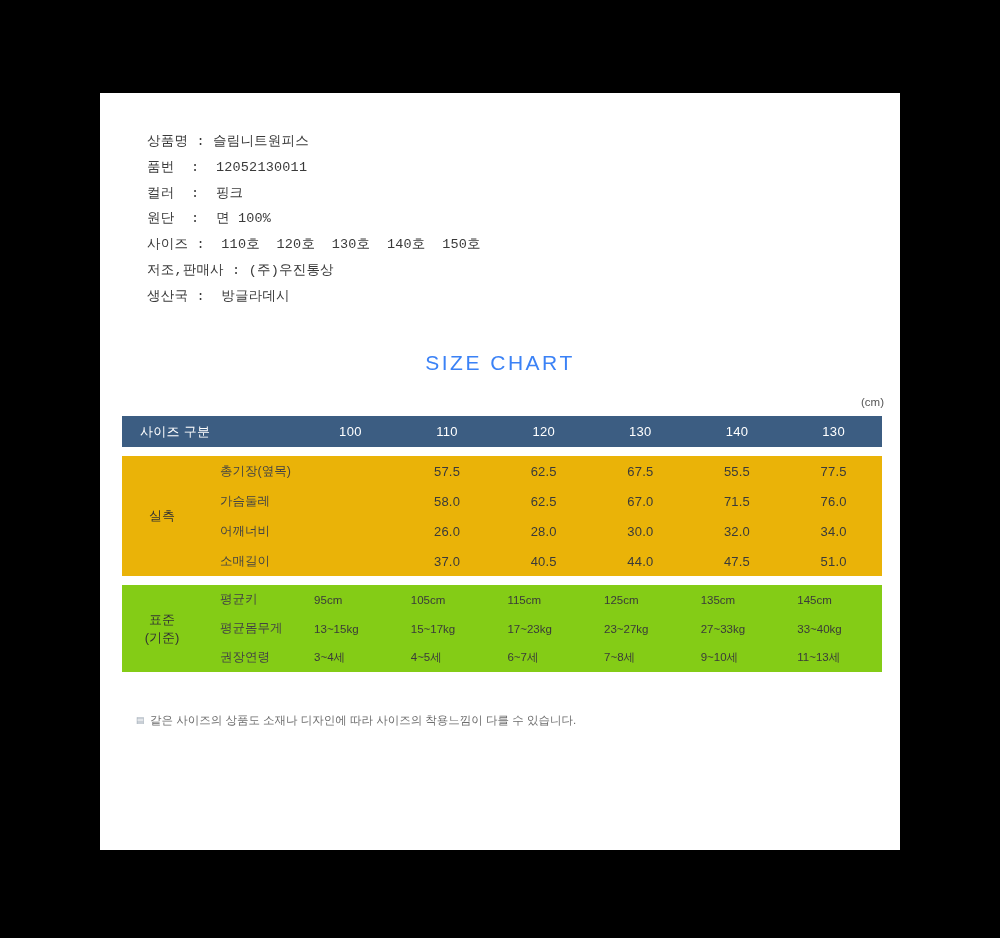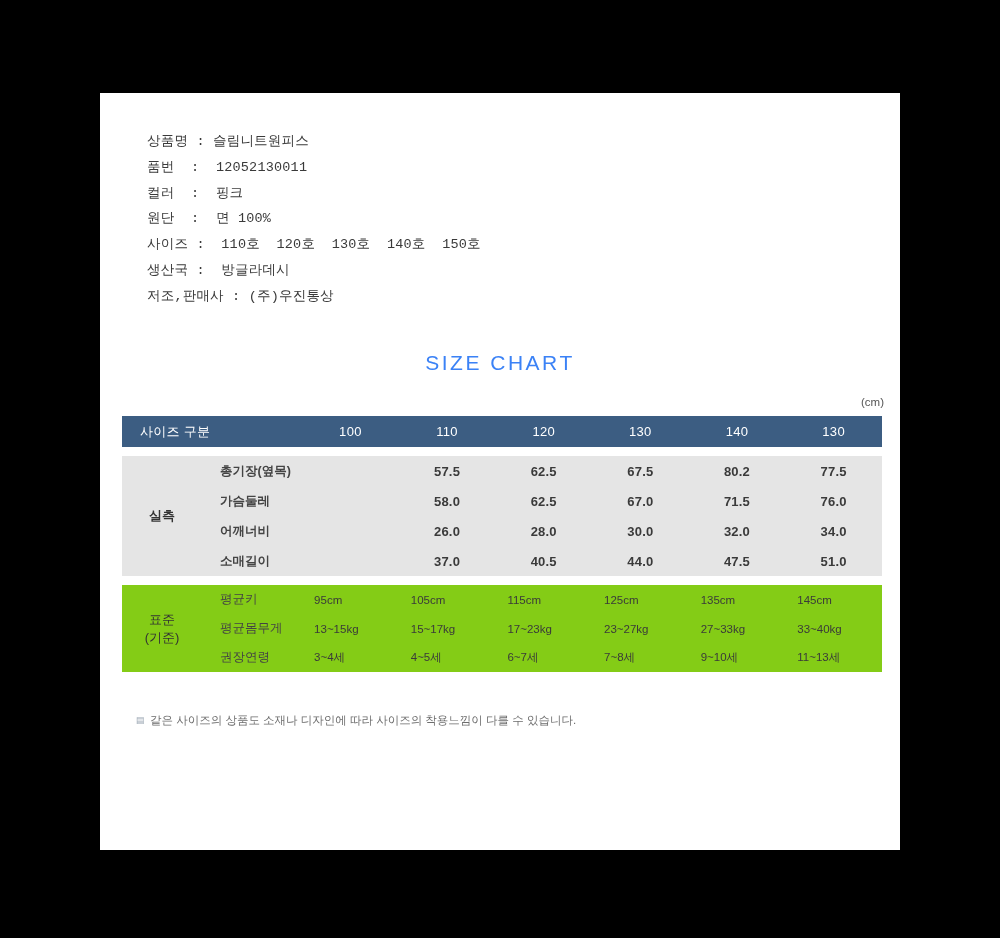--- a/index.html
+++ b/index.html
@@ -83,28 +83,27 @@
     padding-left: 18px;
     margin-left: 7px;
   }
   .spacer-row td {
     height: 9px;
     padding: 0;
     background: #ffffff;
     border: none;
   }
   .sec-measure td {
-    background: #e5e5e5;
+    background: #eab308;
     height: 30px;
     padding: 0;
     font-size: 12.5px;
     color: #444444;
     text-align: center;
     border: none;
-    font-weight: bold;
   }
   .sec-measure td.rowlabel {
     font-size: 13px;
     color: #333333;
     text-align: center;
     vertical-align: middle;
   }
   .sec-measure td.itemname {
     text-align: left;
     padding-left: 18px;
@@ -166,22 +165,22 @@
 <body>
 
 <div class="page">
 
   <div class="info-block">
     <div class="info-line">상품명 : 슬림니트원피스</div>
     <div class="info-line">품번  :  12052130011</div>
     <div class="info-line">컬러  :  핑크</div>
     <div class="info-line">원단  :  면 100%</div>
     <div class="info-line">사이즈 :  110호  120호  130호  140호  150호</div>
+    <div class="info-line">저조,판매사 : (주)우진통상</div>
     <div class="info-line">생산국 :  방글라데시</div>
-    <div class="info-line">저조,판매사 : (주)우진통상</div>
   </div>
 
   <div class="size-chart-title">SIZE CHART</div>
 
   <div class="unit-label">(cm)</div>
 
   <div class="table-wrap">
     <table class="size-table">
       <colgroup>
         <col class="c-label">
@@ -209,21 +208,21 @@
           <td colspan="8"></td>
         </tr>
 
         <tr class="sec-measure">
           <td class="rowlabel" rowspan="4">실측</td>
           <td class="itemname">총기장(옆목)</td>
           <td class="val"></td>
           <td class="val">57.5</td>
           <td class="val">62.5</td>
           <td class="val">67.5</td>
-          <td class="val">80.2</td>
+          <td class="val">55.5</td>
           <td class="val">77.5</td>
         </tr>
         <tr class="sec-measure">
           <td class="itemname">가슴둘레</td>
           <td class="val"></td>
           <td class="val">58.0</td>
           <td class="val">62.5</td>
           <td class="val">67.0</td>
           <td class="val">71.5</td>
           <td class="val">76.0</td>

